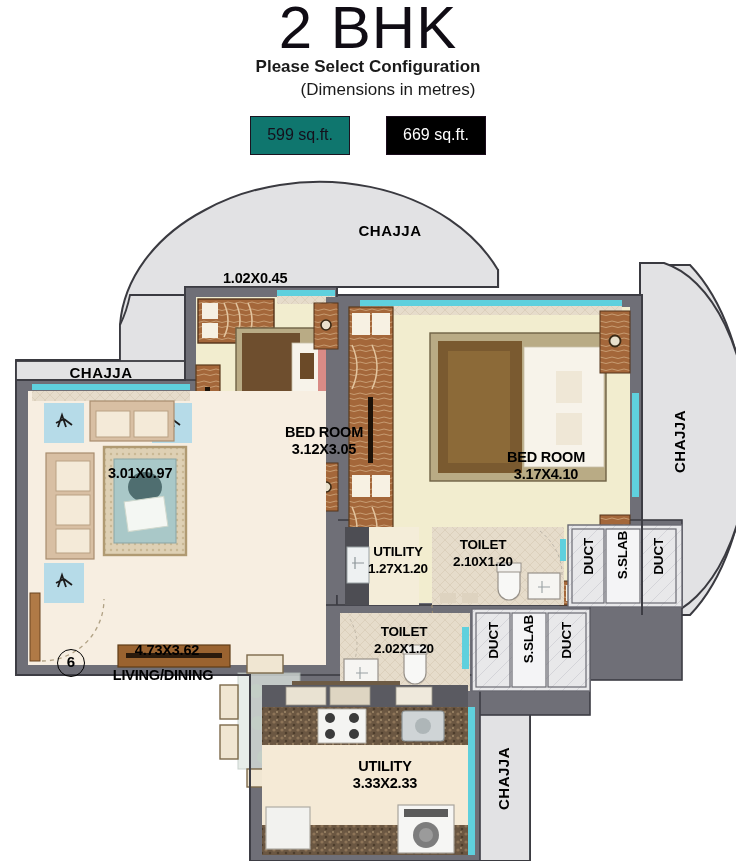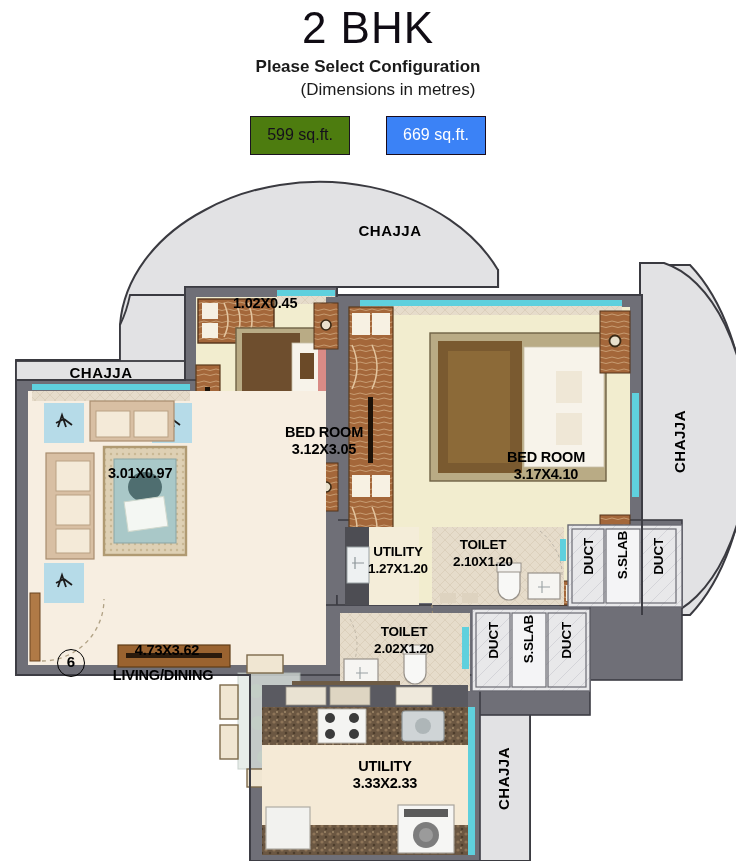--- a/index.html
+++ b/index.html
@@ -2,28 +2,28 @@
 <html><head>
 <meta charset="utf-8">
 <title>2 BHK Floor Plan</title>
 <style>
   html,body{margin:0;padding:0;background:#ffffff;}
   body{width:736px;height:861px;position:relative;overflow:hidden;
        font-family:"Liberation Sans","DejaVu Sans",sans-serif;color:#111;}
 
   
   .header{width:736px;text-align:center;padding-top:2px;box-sizing:border-box;}
-  .title{font-size:44px;font-weight:400;letter-spacing:1px;line-height:52px;color:#100c14;}
+  .title{font-size:60px;font-weight:400;letter-spacing:1px;line-height:52px;color:#100c14;}
   .subtitle{font-size:17px;line-height:22px;color:#1a1a1a;margin-top:2px;font-weight:bold;}
   .subtitle2{font-size:17px;line-height:24px;color:#1a1a1a;padding-left:40px;}
   .btn-row{margin-top:14px;display:flex;justify-content:center;gap:36px;}
   .cfg-btn{font-size:16px;padding:9px 16px 10px;min-width:62px;text-align:center;
            box-sizing:border-box;cursor:pointer;}
-  .cfg-btn.off{background:#4d7c0f;border:1.5px solid #1b1320;color:#15101c;}
-  .cfg-btn.on{background:#3b82f6;border:1.5px solid #1a0b1b;color:#ffffff;}
+  .cfg-btn.off{background:#0f766e;border:1.5px solid #1b1320;color:#15101c;}
+  .cfg-btn.on{background:#000000;border:1.5px solid #1a0b1b;color:#ffffff;}
 
   
   .plan{position:absolute;left:0;top:175px;width:654px;height:686px;}
   .plan svg{position:absolute;left:0;top:0;}
 
   .lbl{position:absolute;font-size:14.5px;font-weight:700;color:#000;
        text-align:center;line-height:16px;letter-spacing:-0.2px;white-space:nowrap;}
   .lbl.two{line-height:17px;}
   .lbl.small{font-size:13.5px;}
   .lbl.vert{writing-mode:vertical-rl;transform:rotate(180deg);}
@@ -290,21 +290,21 @@
 
   <path d="M185 112 L185 205 L16 205 L16 500 L250 500 L250 686 L480 686" fill="none" stroke="#3d3d44" stroke-width="2"></path>
   <path d="M337 112 L337 120 L642 120 L642 440" fill="none" stroke="#3d3d44" stroke-width="2"></path>
 </svg>
 
 <div class="lbl chj" style="left:390px;top:48px;transform:translateX(-50%);">CHAJJA</div>
 <div class="lbl chj" style="left:101px;top:190px;transform:translateX(-50%);">CHAJJA</div>
 <div class="lbl chj vert" style="left:672px;top:235px;">CHAJJA</div>
 <div class="lbl chj vert" style="left:496px;top:572px;">CHAJJA</div>
 
-<div class="lbl" style="left:233px;top:95px;margin-top:25px;">1.02X0.45</div>
+<div class="lbl" style="left:223px;top:95px;">1.02X0.45</div>
 <div class="lbl" style="left:108px;top:290px;">3.01X0.97</div>
 
 <div class="lbl two" style="left:324px;top:249px;transform:translateX(-50%);">BED ROOM</div>
 <div class="lbl two" style="left:324px;top:266px;transform:translateX(-50%);">3.12X3.05</div>
 
 <div class="lbl two" style="left:546px;top:274px;transform:translateX(-50%);">BED ROOM</div>
 <div class="lbl two" style="left:546px;top:291px;transform:translateX(-50%);">3.17X4.10</div>
 
 <div class="lbl two" style="left:163px;top:468px;transform:translateX(-50%);margin-top:24px;">LIVING/DINING</div>
 <div class="lbl two" style="left:167px;top:467px;transform:translateX(-50%);">4.73X3.62</div>

